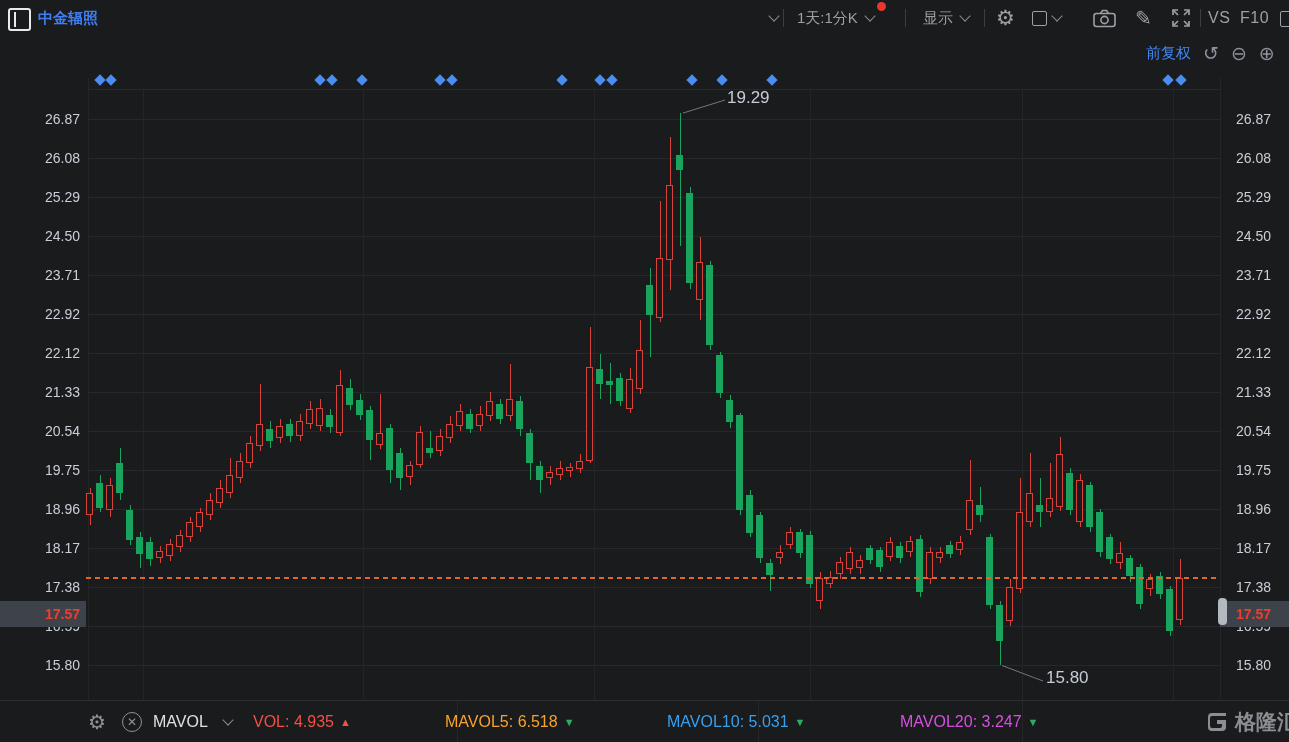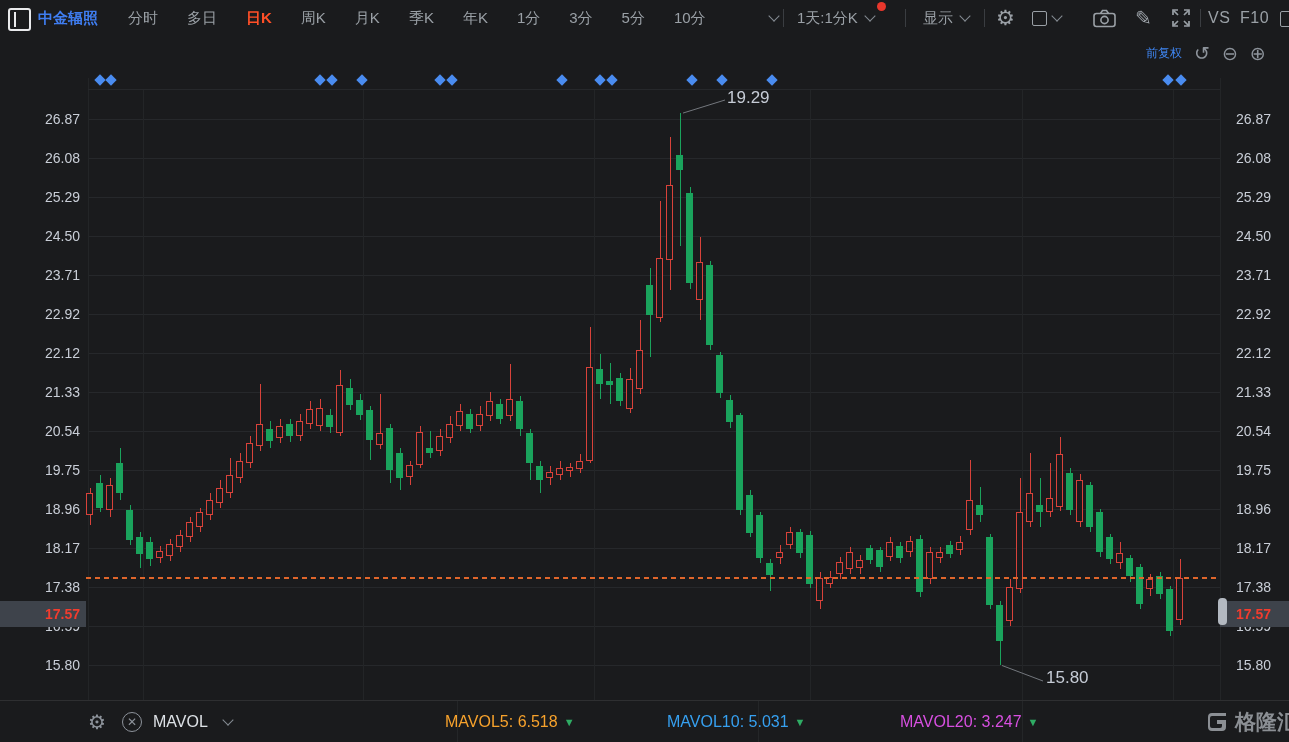--- a/index.html
+++ b/index.html
@@ -31,21 +31,21 @@
   .tick{position:absolute;font-size:14px;color:#c9ced7;}
   .tick.left{left:5px;width:75px;text-align:right;}
   .tick.right{left:1236px;text-align:left;}
   .band{position:absolute;top:565px;height:26px;background:#3e434b;}
   .hl-label{position:absolute;top:570px;font-size:14px;color:#f23c2e;font-weight:bold;}
   .candle-wick{position:absolute;width:1px;}
   .candle-body{position:absolute;width:7px;box-sizing:border-box;}
   .marker{position:absolute;width:8px;height:8px;transform:rotate(45deg);}
   .anno{position:absolute;font-size:17px;color:#c6ccd6;}
   #adjust-row{position:absolute;top:8px;left:1146px;display:flex;align-items:center;gap:12px;}
-  #adjust-label{color:#3f86f2;font-size:12px;cursor:pointer;}
+  #adjust-label{color:#3f86f2;font-size:15px;cursor:pointer;}
   #adjust-row .circ{font-size:19px;color:#8d939b;line-height:1;cursor:pointer;}
   #axis-handle{position:absolute;left:1218px;top:562px;width:9px;height:27px;border-radius:4px;background:#b3b9c1;}
   
   #indicator-bar{position:absolute;left:0;top:700px;width:1289px;height:42px;border-top:1px solid #2e2f31;background:#1a1b1d;}
   .ib{position:absolute;top:0;height:42px;display:flex;align-items:center;font-size:16px;white-space:nowrap;}
   #ib-gear{left:88px;font-size:20px;color:#8d939b;}
   #ib-close{left:122px;}
   #ib-close .c{width:18px;height:18px;border:1.5px solid #8d939b;border-radius:50%;color:#8d939b;
       font-size:12px;display:flex;align-items:center;justify-content:center;}
   #ib-mavol{left:153px;color:#dde1e6;}
@@ -55,33 +55,20 @@
 </style>
 </head>
 <body>
 <div id="stage">
 
   <div id="toolbar">
     <div id="win-icon">
         <i></i>
       </div>
     <span id="stock-name" class="tb-abs" style="color: rgb(63, 125, 240);">中金辐照</span>
-    <span id="menu-items" class="tb-abs">
-        <span class="titem">分时</span>
-        <span class="titem">多日</span>
-        <span class="titem active" style="color: rgb(255, 79, 39);">日K</span>
-        <span class="titem">周K</span>
-        <span class="titem">月K</span>
-        <span class="titem">季K</span>
-        <span class="titem">年K</span>
-        <span class="titem">1分</span>
-        <span class="titem">3分</span>
-        <span class="titem">5分</span>
-        <span class="titem">10分</span>
-      </span>
     <span class="tb-abs" style="left:762px">
         <span class="chev"></span>
       </span>
     <span class="vline" style="left:783px"></span>
     <span id="interval-group" class="tb-abs">
       <span>1天:1分K</span>
       <span class="chev"></span>
     </span>
     <span id="red-dot"></span>
     <span class="vline" style="left:905px"></span>
@@ -432,20 +419,24 @@
     <span class="sep-b" style="left:758px"></span>
     <span class="sep-b" style="left:1022px"></span>
     <span id="ib-gear" class="ib">⚙</span>
     <span id="ib-close" class="ib">
         <span class="c">✕</span>
       </span>
     <span id="ib-mavol" class="ib">
       <span>MAVOL</span>
       <span class="chev" style="margin-left:16px"></span>
     </span>
+    <span class="ib" style="left: 253px; color: rgb(242, 80, 69);" id="ib-vol">
+      <span>VOL:</span>&nbsp;<span>4.935</span>
+      <span class="tri" id="tri-vol" style="color: rgb(242, 80, 69);">▲</span>
+    </span>
     <span class="ib" style="left: 445px; color: rgb(247, 162, 44);" id="ib-m5">
       <span>MAVOL5:</span>&nbsp;<span>6.518</span>
       <span class="tri" id="tri-m5" style="color: rgb(47, 172, 100);">▼</span>
     </span>
     <span class="ib" style="left: 667px; color: rgb(54, 160, 240);" id="ib-m10">
       <span>MAVOL10:</span>&nbsp;<span>5.031</span>
       <span class="tri" id="tri-m10" style="color: rgb(47, 172, 100);">▼</span>
     </span>
     <span class="ib" style="left: 900px; color: rgb(215, 79, 224);" id="ib-m20">
       <span>MAVOL20:</span>&nbsp;<span>3.247</span>

